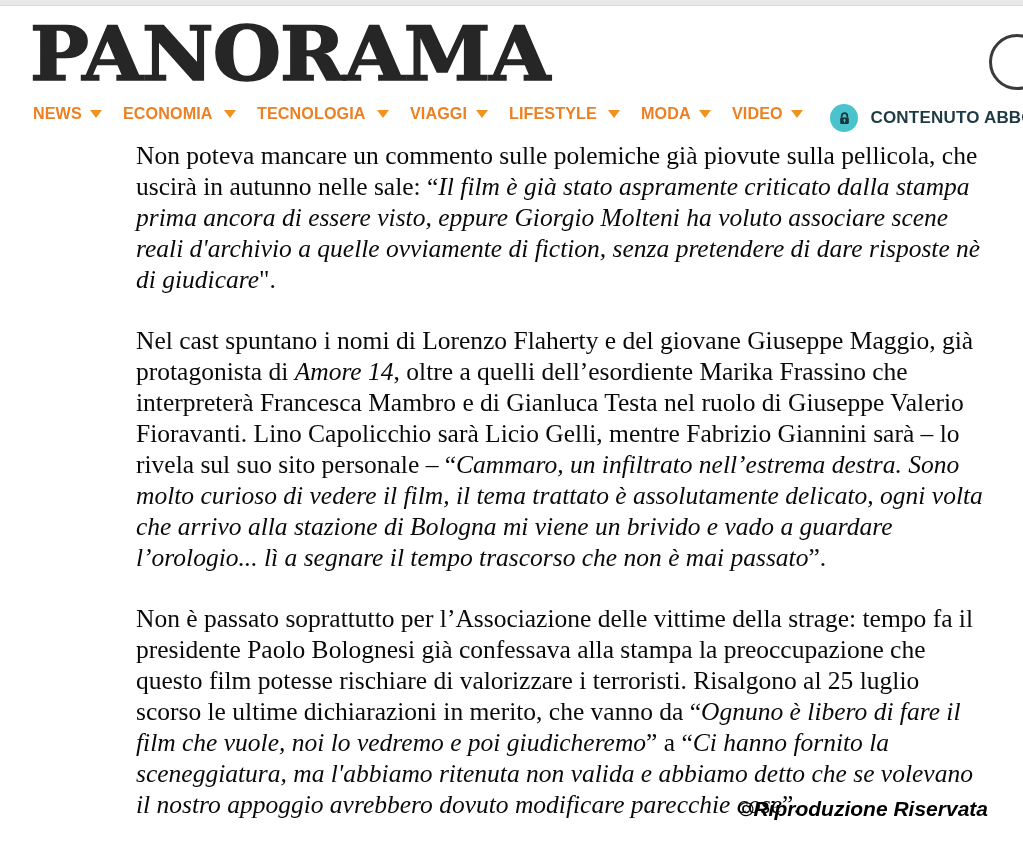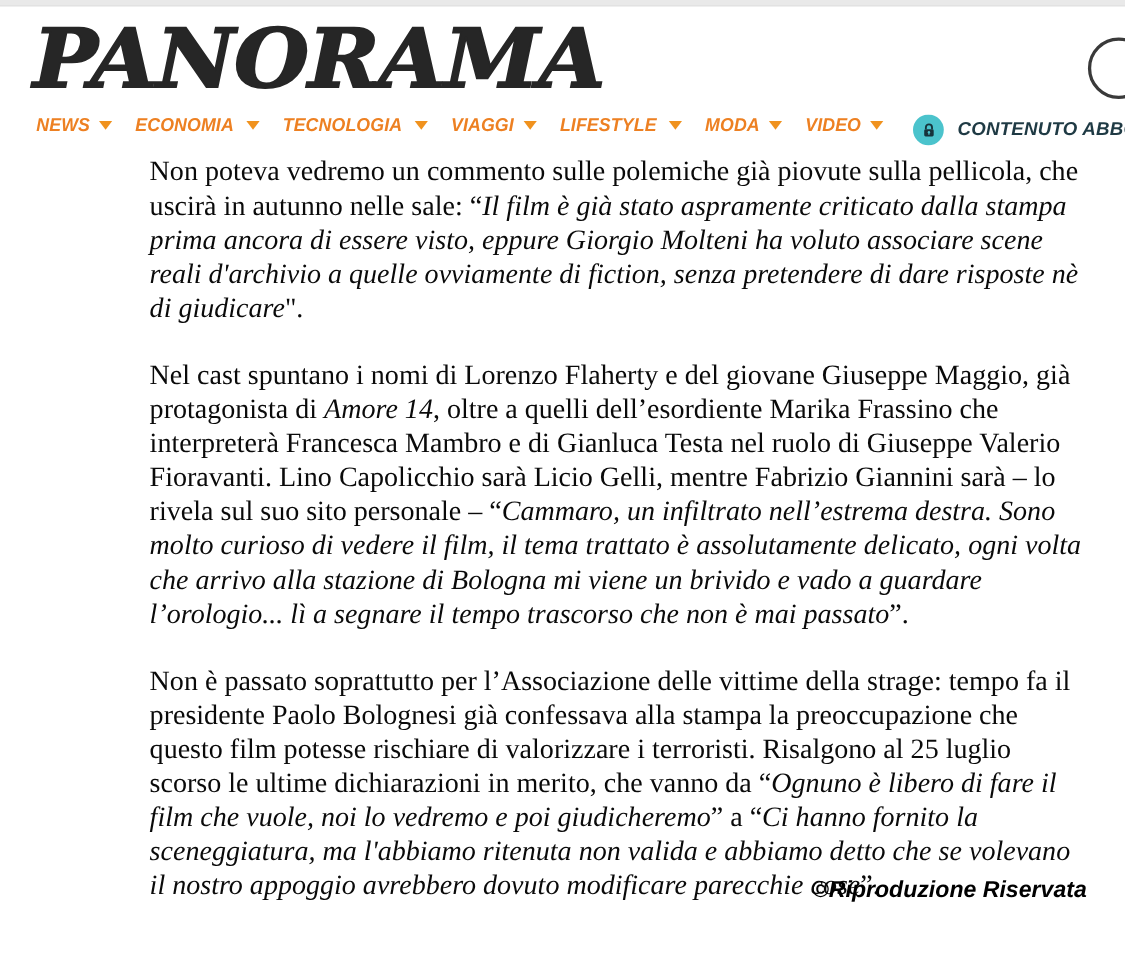--- a/index.html
+++ b/index.html
@@ -27,21 +27,20 @@
     border-bottom: 1px solid #dcdcdc;
   }
 
   
   .site-header {
     position: absolute;
     top: 6px; left: 0;
     width: 1023px;
     height: 134px;
     background: #ffffff;
-    font-style: italic;
   }
 
   .masthead {
     position: absolute;
     left: 30px;
     top: 8px;
     font-family: "DejaVu Serif", "Liberation Serif", serif;
     font-weight: 700;
     font-size: 74px;
     line-height: 80px;
@@ -213,21 +212,21 @@
         </svg>
       </span>
       <span class="subscriber-label">CONTENUTO ABBONATI</span>
     </div>
 
   </nav>
 </header>
 
 <main class="article-body">
   <p class="article-paragraph">
-    <span>Non poteva vedremo un commento sulle polemiche già piovute sulla pellicola, che uscirà in autunno nelle sale: “</span><em>Il film è già stato aspramente criticato dalla stampa prima ancora di essere visto, eppure Giorgio Molteni ha voluto associare scene reali d'archivio a quelle ovviamente di fiction, senza pretendere di dare risposte nè di giudicare</em><span>".</span>
+    <span>Non poteva mancare un commento sulle polemiche già piovute sulla pellicola, che uscirà in autunno nelle sale: “</span><em>Il film è già stato aspramente criticato dalla stampa prima ancora di essere visto, eppure Giorgio Molteni ha voluto associare scene reali d'archivio a quelle ovviamente di fiction, senza pretendere di dare risposte nè di giudicare</em><span>".</span>
   </p>
 
   <p class="article-paragraph">
     <span>Nel cast spuntano i nomi di Lorenzo Flaherty e del giovane Giuseppe Maggio, già protagonista di </span><em>Amore 14</em><span>, oltre a quelli dell’esordiente Marika Frassino che interpreterà Francesca Mambro e di Gianluca Testa nel ruolo di Giuseppe Valerio Fioravanti. Lino Capolicchio sarà Licio Gelli, mentre Fabrizio Giannini sarà – lo rivela sul suo sito personale – “</span><em>Cammaro, un infiltrato nell’estrema destra. Sono molto curioso di vedere il film, il tema trattato è assolutamente delicato, ogni volta che arrivo alla stazione di Bologna mi viene un brivido e vado a guardare  l’orologio... lì a segnare il tempo trascorso che non è mai passato</em><span>”.</span>
   </p>
 
   <p class="article-paragraph">
     <span>Non è passato soprattutto per l’Associazione delle  vittime della strage: tempo fa il presidente Paolo Bolognesi già confessava alla stampa la preoccupazione che questo film potesse rischiare di valorizzare i terroristi. Risalgono al 25 luglio scorso le ultime dichiarazioni in merito, che vanno da “</span><em>Ognuno è libero di fare il film che vuole, noi lo vedremo e poi giudicheremo</em><span>” a “</span><em>Ci hanno fornito la sceneggiatura, ma l'abbiamo ritenuta non valida e abbiamo detto che se volevano il nostro appoggio avrebbero dovuto modificare parecchie cose</em><span>”.</span>
   </p>
 </main>

